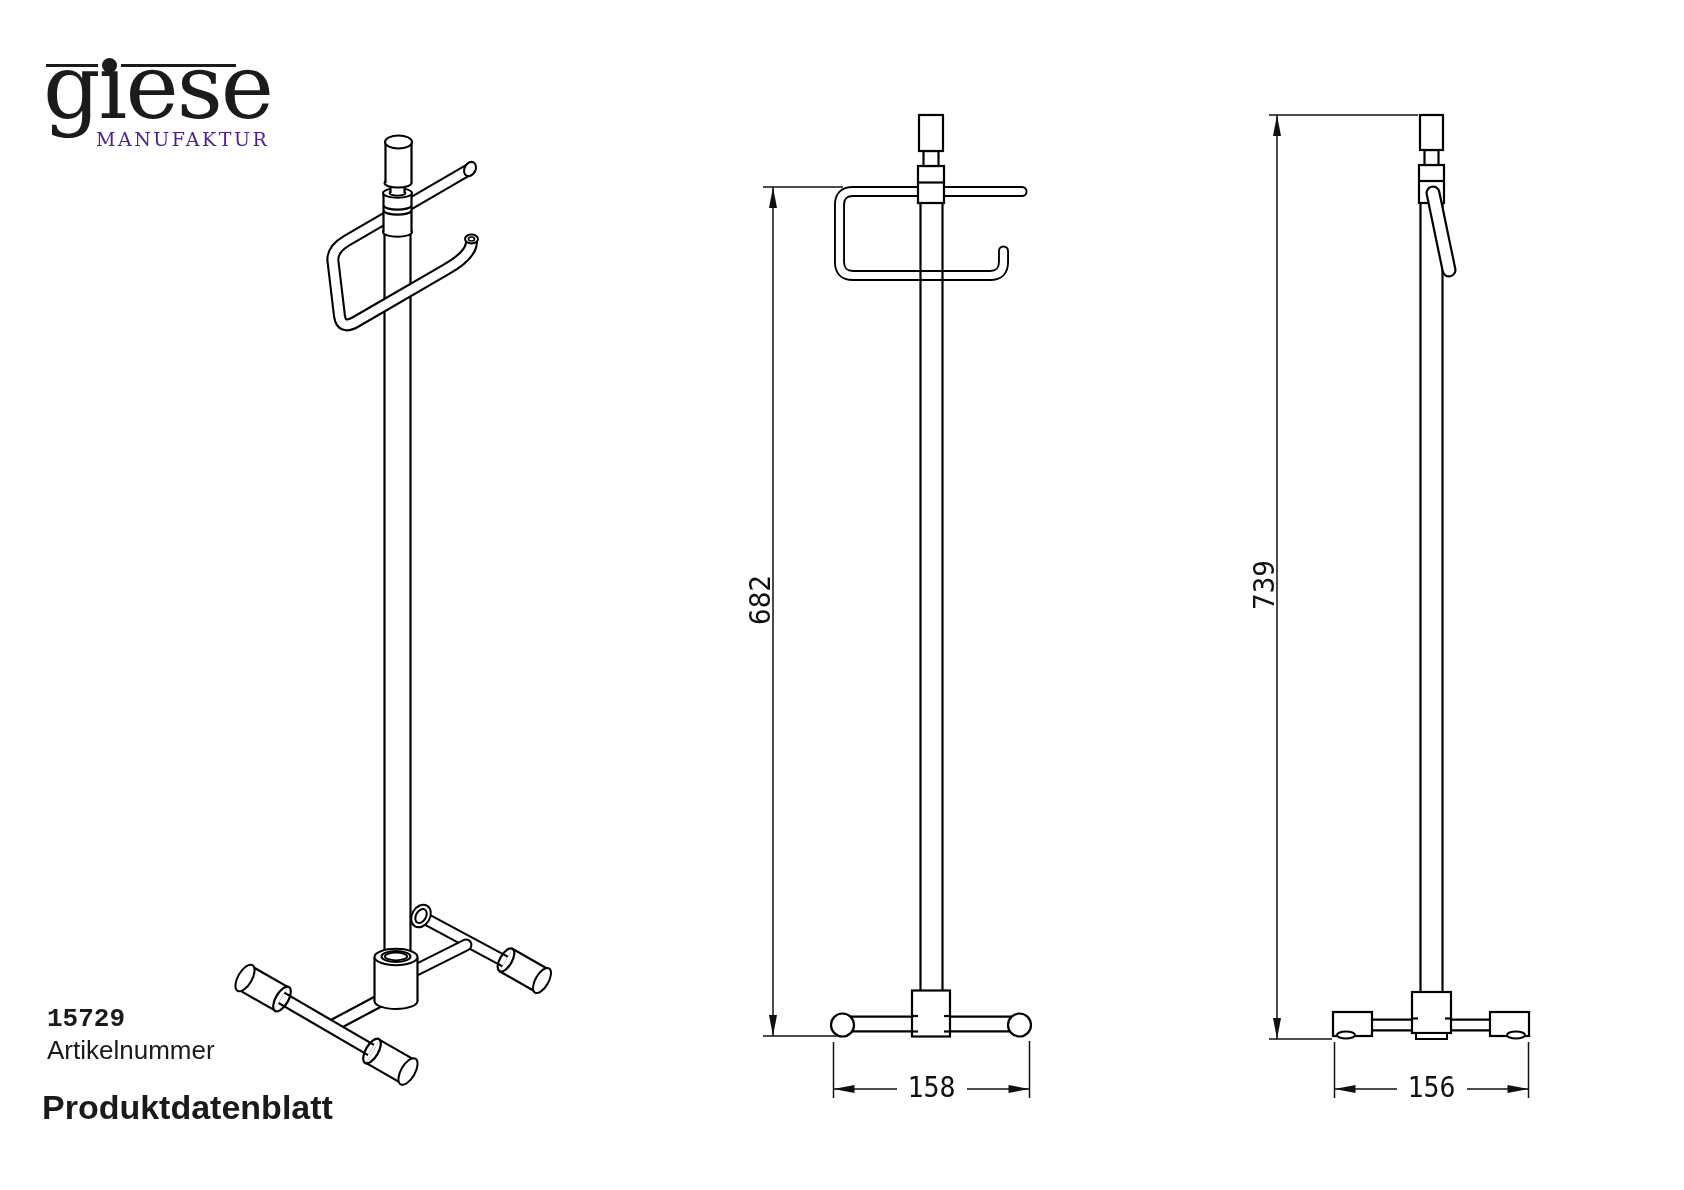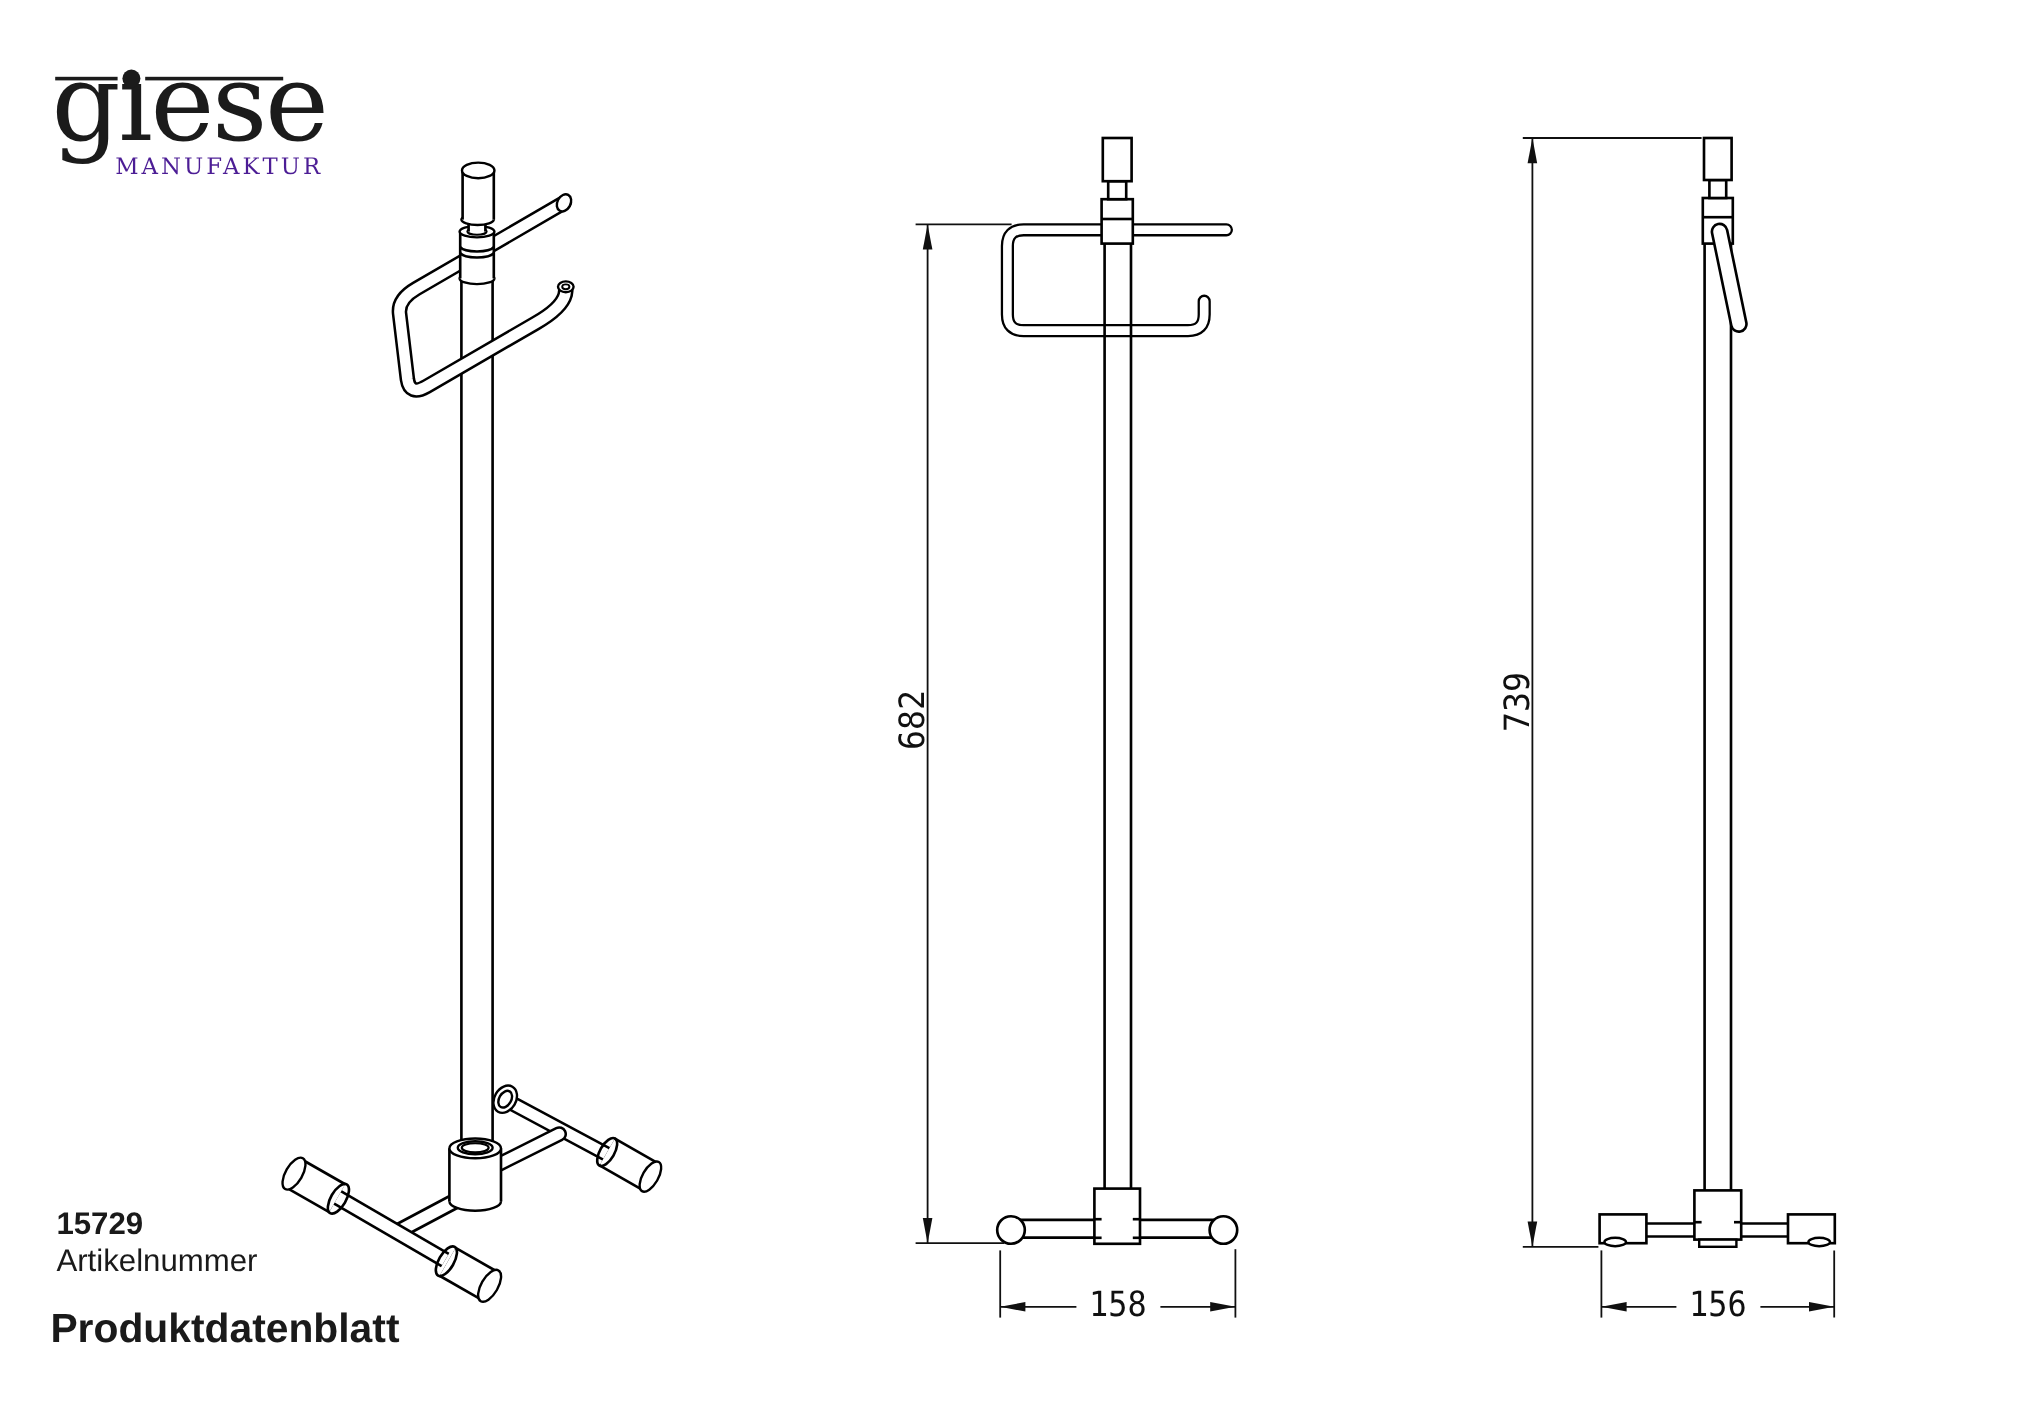--- a/index.html
+++ b/index.html
@@ -11,21 +11,21 @@
   .rule-seg{height:3px;background:#1b1b1b;}
   .rule-seg.left{width:52px;}
   .rule-seg.right{flex:1;}
   .rule-dot{width:15px;height:15px;border-radius:50%;background:#1b1b1b;margin:0 4px;}
   .logo-word{position:absolute;left:0;top:0;font-family:"DejaVu Serif",serif;
              font-size:90px;line-height:1;letter-spacing:-2px;color:#1b1b1b;}
   .logo-sub{position:absolute;left:53px;top:86px;font-family:"DejaVu Serif",serif;
             font-size:19px;letter-spacing:2.5px;color:#4c1d95;}
   
   .article{position:absolute;left:47px;top:1004px;font-size:26px;line-height:31px;}
-  .article .num{font-weight:bold;}
+  .article .num{font-weight:bold;font-family:Liberation Mono, monospace;}
   .footer{position:absolute;left:42px;top:1092px;font-size:34px;line-height:30px;}
   .footer .title{font-weight:bold;}
   
   svg{position:absolute;left:0;top:0;}
   .ol{fill:none;stroke:#000;stroke-width:2.2;}
   .part{fill:#fff;stroke:#000;stroke-width:2.2;}
   .partthin{fill:#fff;stroke:#000;stroke-width:2;}
   .tb{fill:none;stroke:#000;stroke-linecap:round;stroke-linejoin:round;}
   .tw{fill:none;stroke:#fff;stroke-linecap:round;stroke-linejoin:round;}
   .tbb{fill:none;stroke:#000;stroke-linecap:butt;}

